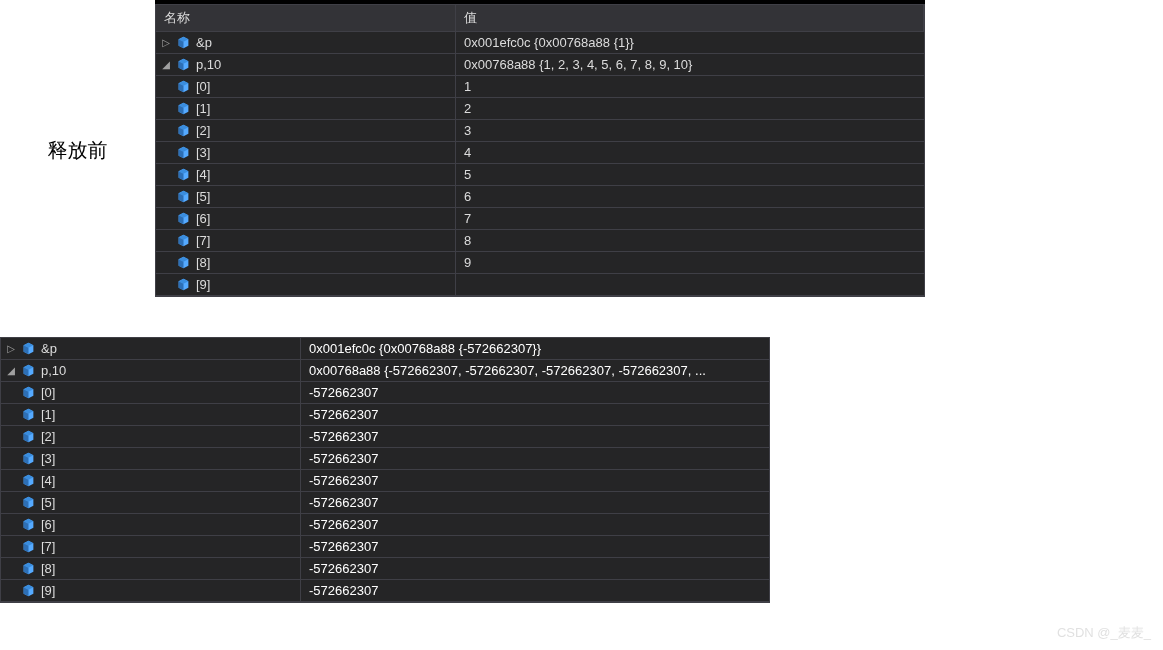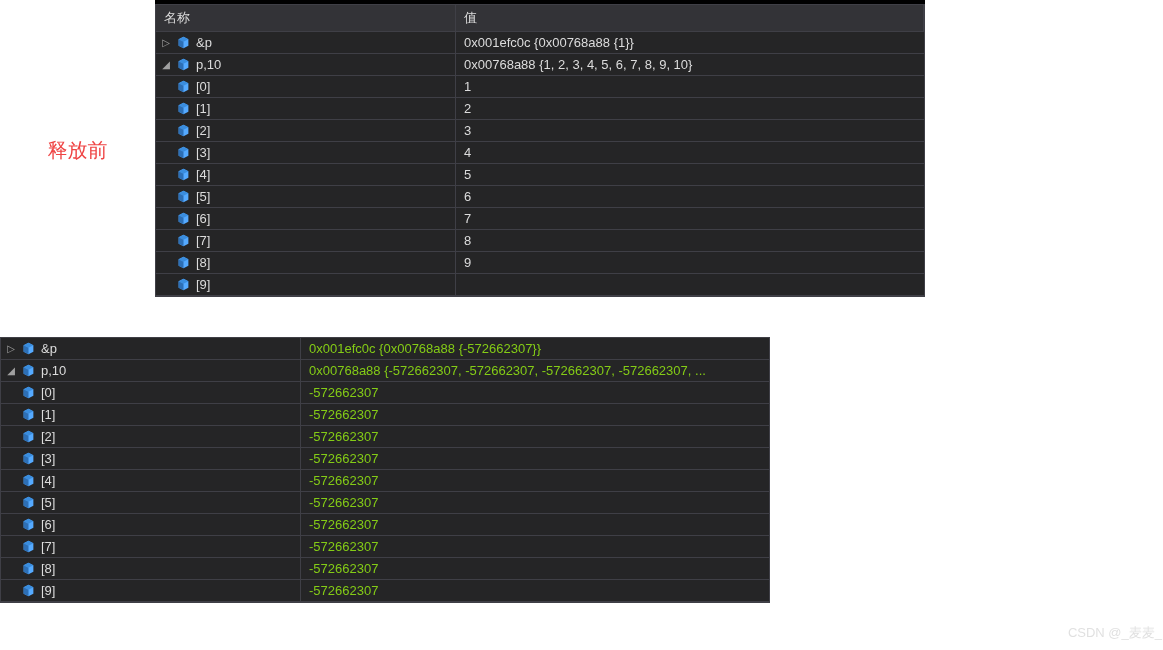--- a/index.html
+++ b/index.html
@@ -13,21 +13,21 @@
     }
     .section {
       display: flex;
       align-items: center;
       margin-bottom: 40px;
     }
     .section:first-child { margin-top: 0; }
     .label-col {
       width: 155px;
       text-align: center;
-      color: #ef4444;
+      color: #000000;
       font-size: 20px;
       font-weight: 400;
     }
     .panel {
       width: 770px;
       background: #1e1e1e;
       border: 1px solid #3f3f46;
       color: #dcdcdc;
     }
     .panel .header {
@@ -55,21 +55,21 @@
     }
     .panel .col-value {
       flex: 1;
       padding: 2px 8px;
       display: flex;
       align-items: center;
       white-space: nowrap;
       overflow: hidden;
       text-overflow: ellipsis;
     }
-    .panel .col-value.stale { color: #84cc16; }
+    .panel .col-value.stale { color: #ffffff; }
     .indent-0 { padding-left: 8px; }
     .indent-2 { padding-left: 48px; }
     .expander {
       width: 12px;
       height: 12px;
       display: inline-flex;
       align-items: center;
       justify-content: center;
       margin-right: 4px;
       color: #a0a0a0;
@@ -88,21 +88,21 @@
     .cube-icon svg { width: 13px; height: 13px; }
     .top-bar {
       height: 4px;
       width: 770px;
       margin-left: 155px;
       background: #000;
     }
     .watermark {
       position: absolute;
       bottom: 8px;
-      right: 1px;
+      right: 12px;
       color: #c8c8c8;
       font-size: 13px;
       opacity: 0.55;
     }
   </style>
 </head>
 <body>
 
 <div class="top-bar"></div>
 

